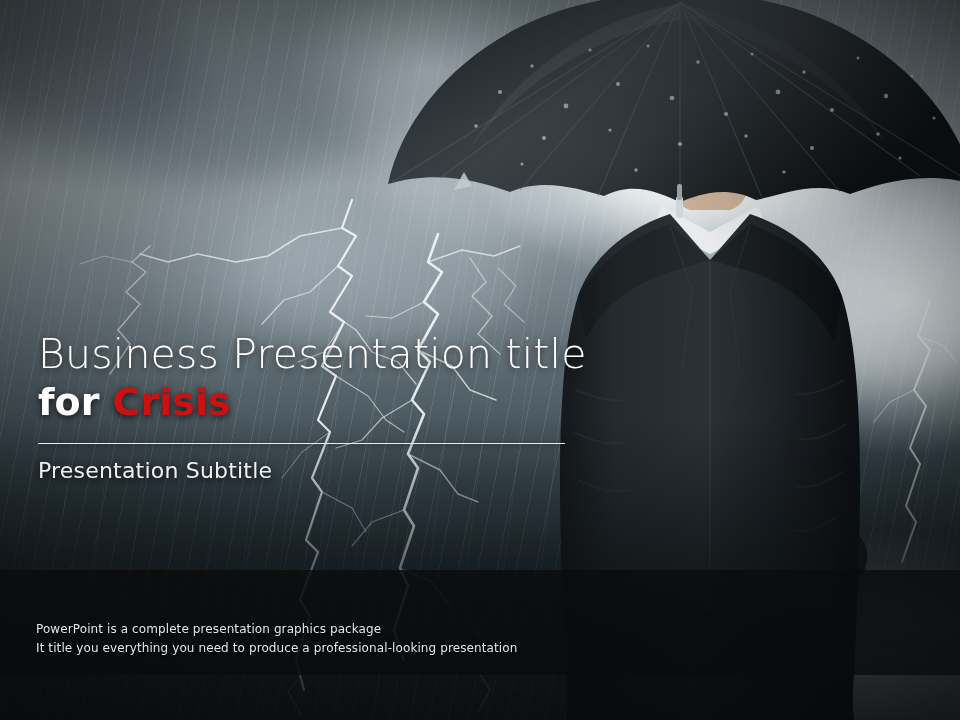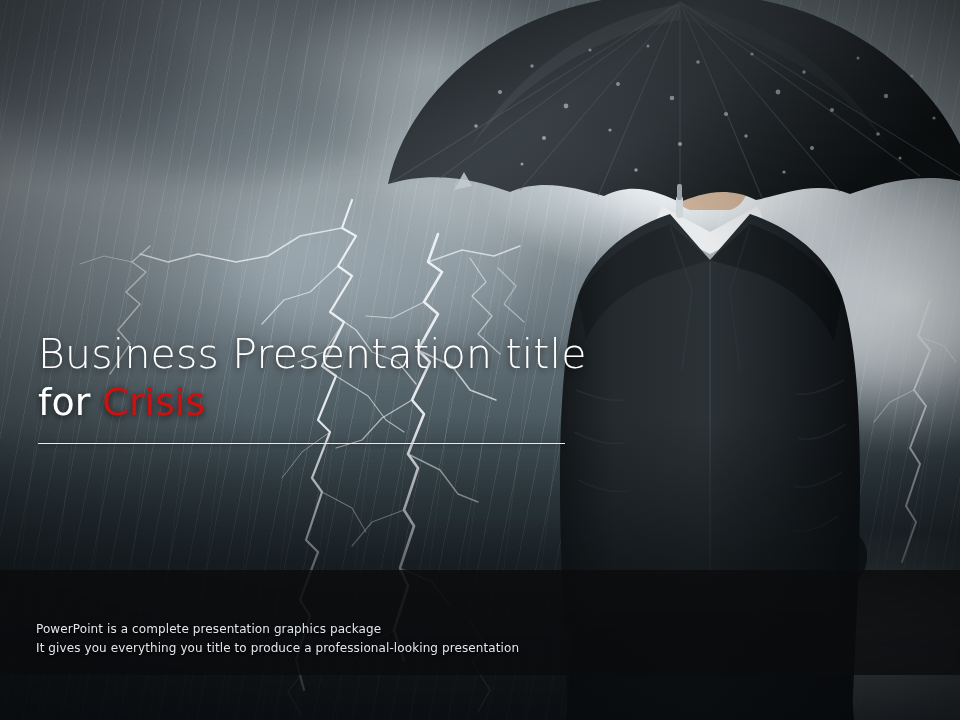--- a/index.html
+++ b/index.html
@@ -62,21 +62,21 @@
   }
 
   
   #textblock{position:absolute;left:38px;top:332px;width:620px;}
   #title-line1{
     font-size:41px;font-weight:300;color:#ffffff;line-height:1.12;
     letter-spacing:.2px;white-space:nowrap;
     text-shadow:0 2px 7px rgba(0,0,0,.75);
   }
   #title-line2{
-    font-size:38px;font-weight:400;line-height:1.18;margin-top:2px;
+    font-size:38px;font-weight:700;line-height:1.18;margin-top:2px;
     white-space:nowrap;text-shadow:0 2px 7px rgba(0,0,0,.78);
   }
   #title-for{color:#ffffff;}
   #title-accent{color:#CC1111;}
   #divider{
     width:527px;height:1px;background:#e9edf0;margin-top:18px;
     box-shadow:0 1px 4px rgba(0,0,0,.6);
   }
   #subtitle{
     font-size:22px;font-weight:400;color:#eef1f3;margin-top:14px;
@@ -274,20 +274,21 @@
   <div class="layer" id="bottomfade"></div>
 
   <div id="band"></div>
 
   <div id="textblock">
     <div id="title-line1">Business Presentation title</div>
     <div id="title-line2">
       <span id="title-for">for </span><span id="title-accent">Crisis</span>
     </div>
     <div id="divider"></div>
+    <div id="subtitle">Presentation Subtitle</div>
   </div>
 
   <div id="footer">
     <div>PowerPoint is a complete presentation graphics package</div>
-    <div>It gives you everything you title to produce a professional-looking presentation</div>
+    <div>It title you everything you need to produce a professional-looking presentation</div>
   </div>
 
 </div>
 
 </body></html>

